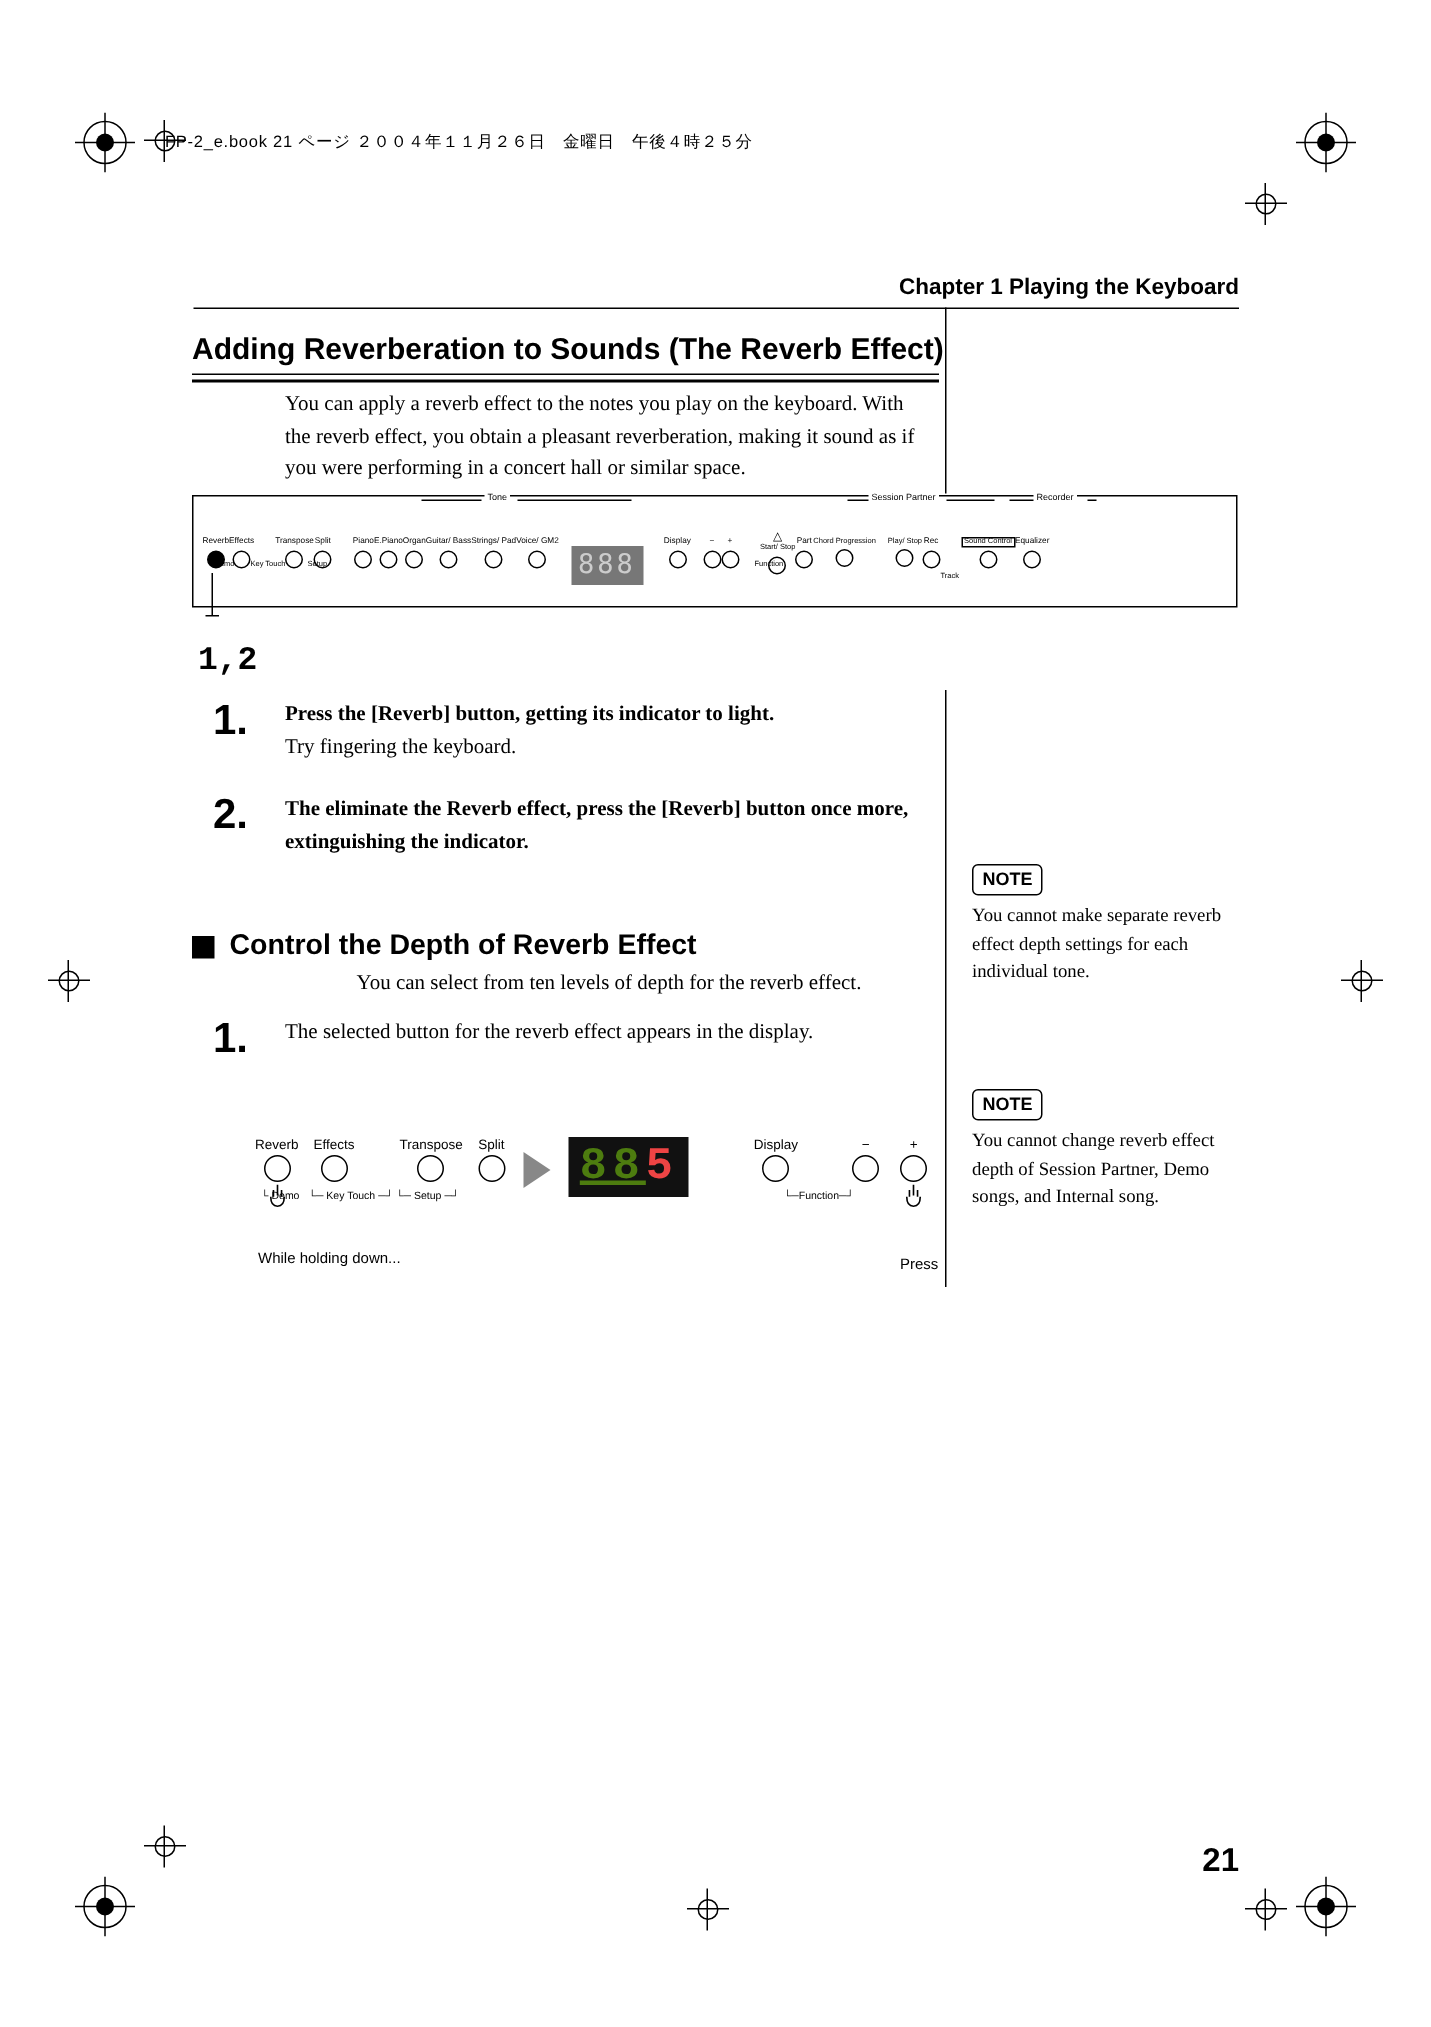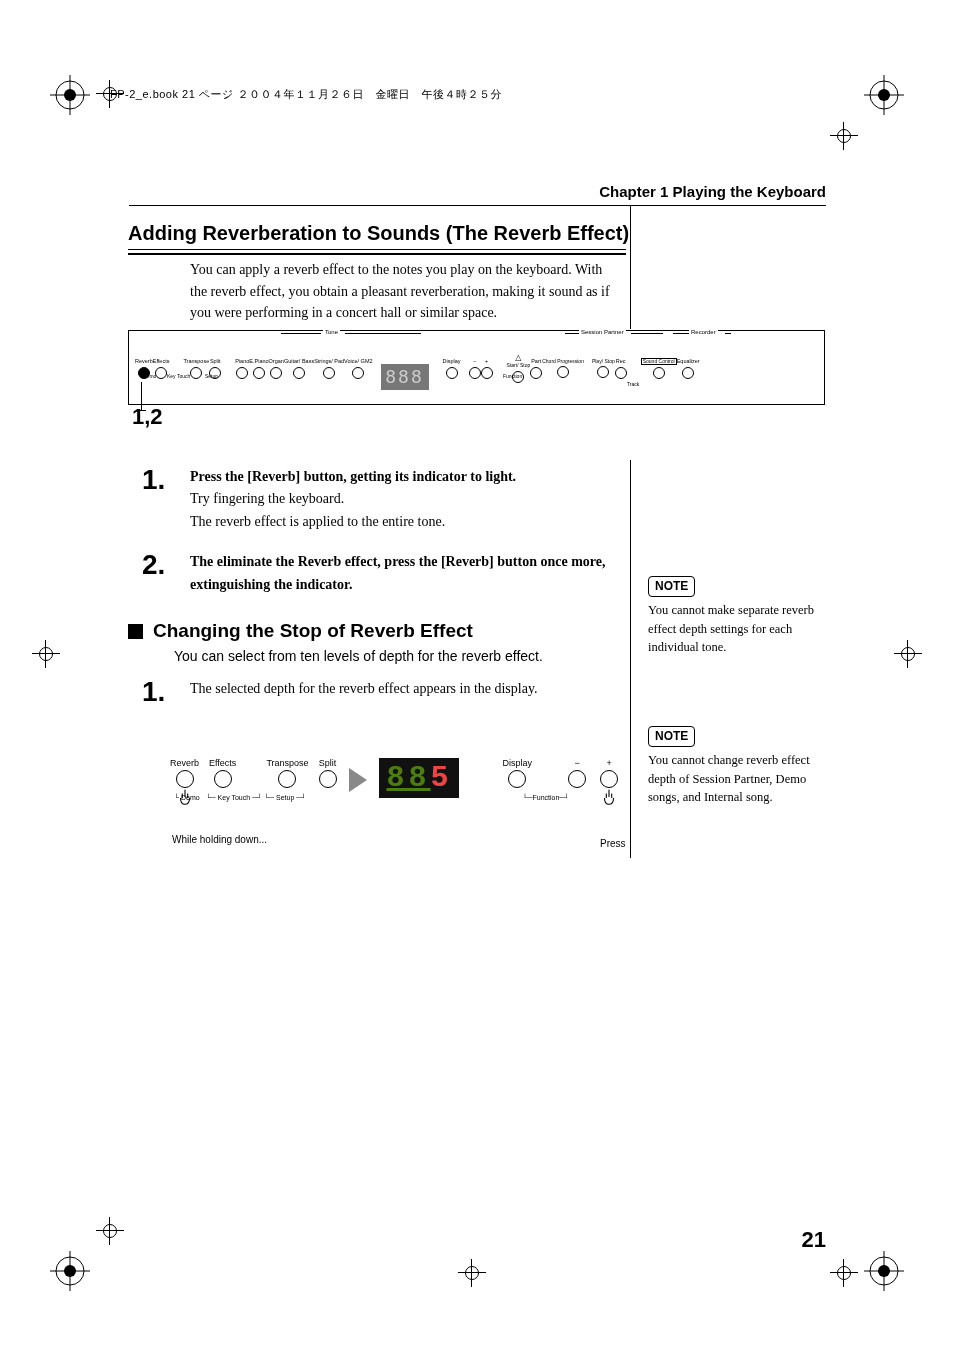--- a/index.html
+++ b/index.html
@@ -139,22 +139,22 @@
     font-family: monospace; font-size:18px;
     display:flex; align-items:center; justify-content:center;
     margin-top:16px; letter-spacing:2px;
   }
   .group-line { position:absolute; height:1px; background:#000; }
   .group-lbl { position:absolute; font-size:6px; font-family:Arial,sans-serif; background:#fff; padding:0 2px; }
   .under-lbl { position:absolute; font-size:5px; }
   .callout12 {
     position:absolute;
     left:4px;
-    top:74px;
-    font-family: Liberation Sans, sans-serif;
+    top:98px;
+    font-family: Liberation Mono, monospace;
     font-weight:bold;
     font-size:22px;
   }
   .callout-line {
     position:absolute;
     left:13px; top:52px; width:1px; height:28px; background:#000;
   }
   .callout-line::after{
     content:""; position:absolute; left:-4px; top:28px; width:9px; height:1px; background:#000;
   }
@@ -165,21 +165,21 @@
   .step .num { font-family: Arial, sans-serif; font-weight:bold; font-size:28px; width:48px; flex-shrink:0; line-height:1; }
   .step .body { font-size:14px; line-height:1.6; font-family: Georgia, serif; }
   .step .body .bold { font-weight:bold; }
 
   .sub-title {
     position:absolute; left:128px; top:620px;
     font-family: Arial, sans-serif; font-weight:bold; font-size:19px;
     display:flex; align-items:center; gap:10px;
   }
   .sub-title .sq { width:15px; height:15px; background:#000; display:inline-block; }
-  .sub-intro { position:absolute; left:174px; top:648px; width:432px; font-size:14px; font-family:Liberation Sans, sans-serif; }
+  .sub-intro { position:absolute; left:190px; top:648px; width:432px; font-size:14px; font-family:Liberation Serif, serif;text-align:center; }
 
   .steps2 { position:absolute; left:142px; top:678px; width:480px; }
 
   
   .note {
     position:absolute; left:648px; width:180px;
     font-family: Georgia, serif; font-size:12.5px; line-height:1.45;
   }
   .note .tag {
     display:inline-block; border:1.5px solid #000; border-radius:4px;
@@ -412,42 +412,41 @@
   <div class="callout-line"></div>
   <div class="callout12">1,2</div>
 </div>
 
 <div class="steps">
   <div class="step">
     <div class="num">1.</div>
     <div class="body">
       <div class="bold">Press the [Reverb] button, getting its indicator to light.</div>
       <div>Try fingering the keyboard.</div>
-      <div>The reverb effect is applied to the entire tone.</div>
     </div>
   </div>
   <div class="step">
     <div class="num">2.</div>
     <div class="body">
       <div class="bold">The eliminate the Reverb effect, press the [Reverb] button once more, extinguishing the indicator.</div>
     </div>
   </div>
 </div>
 
 <div class="sub-title">
   <span class="sq"></span>
-  <span>Changing the Stop of Reverb Effect</span>
+  <span>Control the Depth of Reverb Effect</span>
 </div>
 <div class="sub-intro">You can select from ten levels of depth for the reverb effect.</div>
 
 <div class="steps2">
   <div class="step">
     <div class="num">1.</div>
     <div class="body">
-      <div>The selected depth for the reverb effect appears in the display.</div>
+      <div>The selected button for the reverb effect appears in the display.</div>
     </div>
   </div>
 </div>
 
 <div class="illus2">
   <div class="il-row">
     <div style="display:flex; gap:10px; position:relative;">
       <div class="il-col">
           <span class="lbl">Reverb</span>
           <span class="kn"></span>

